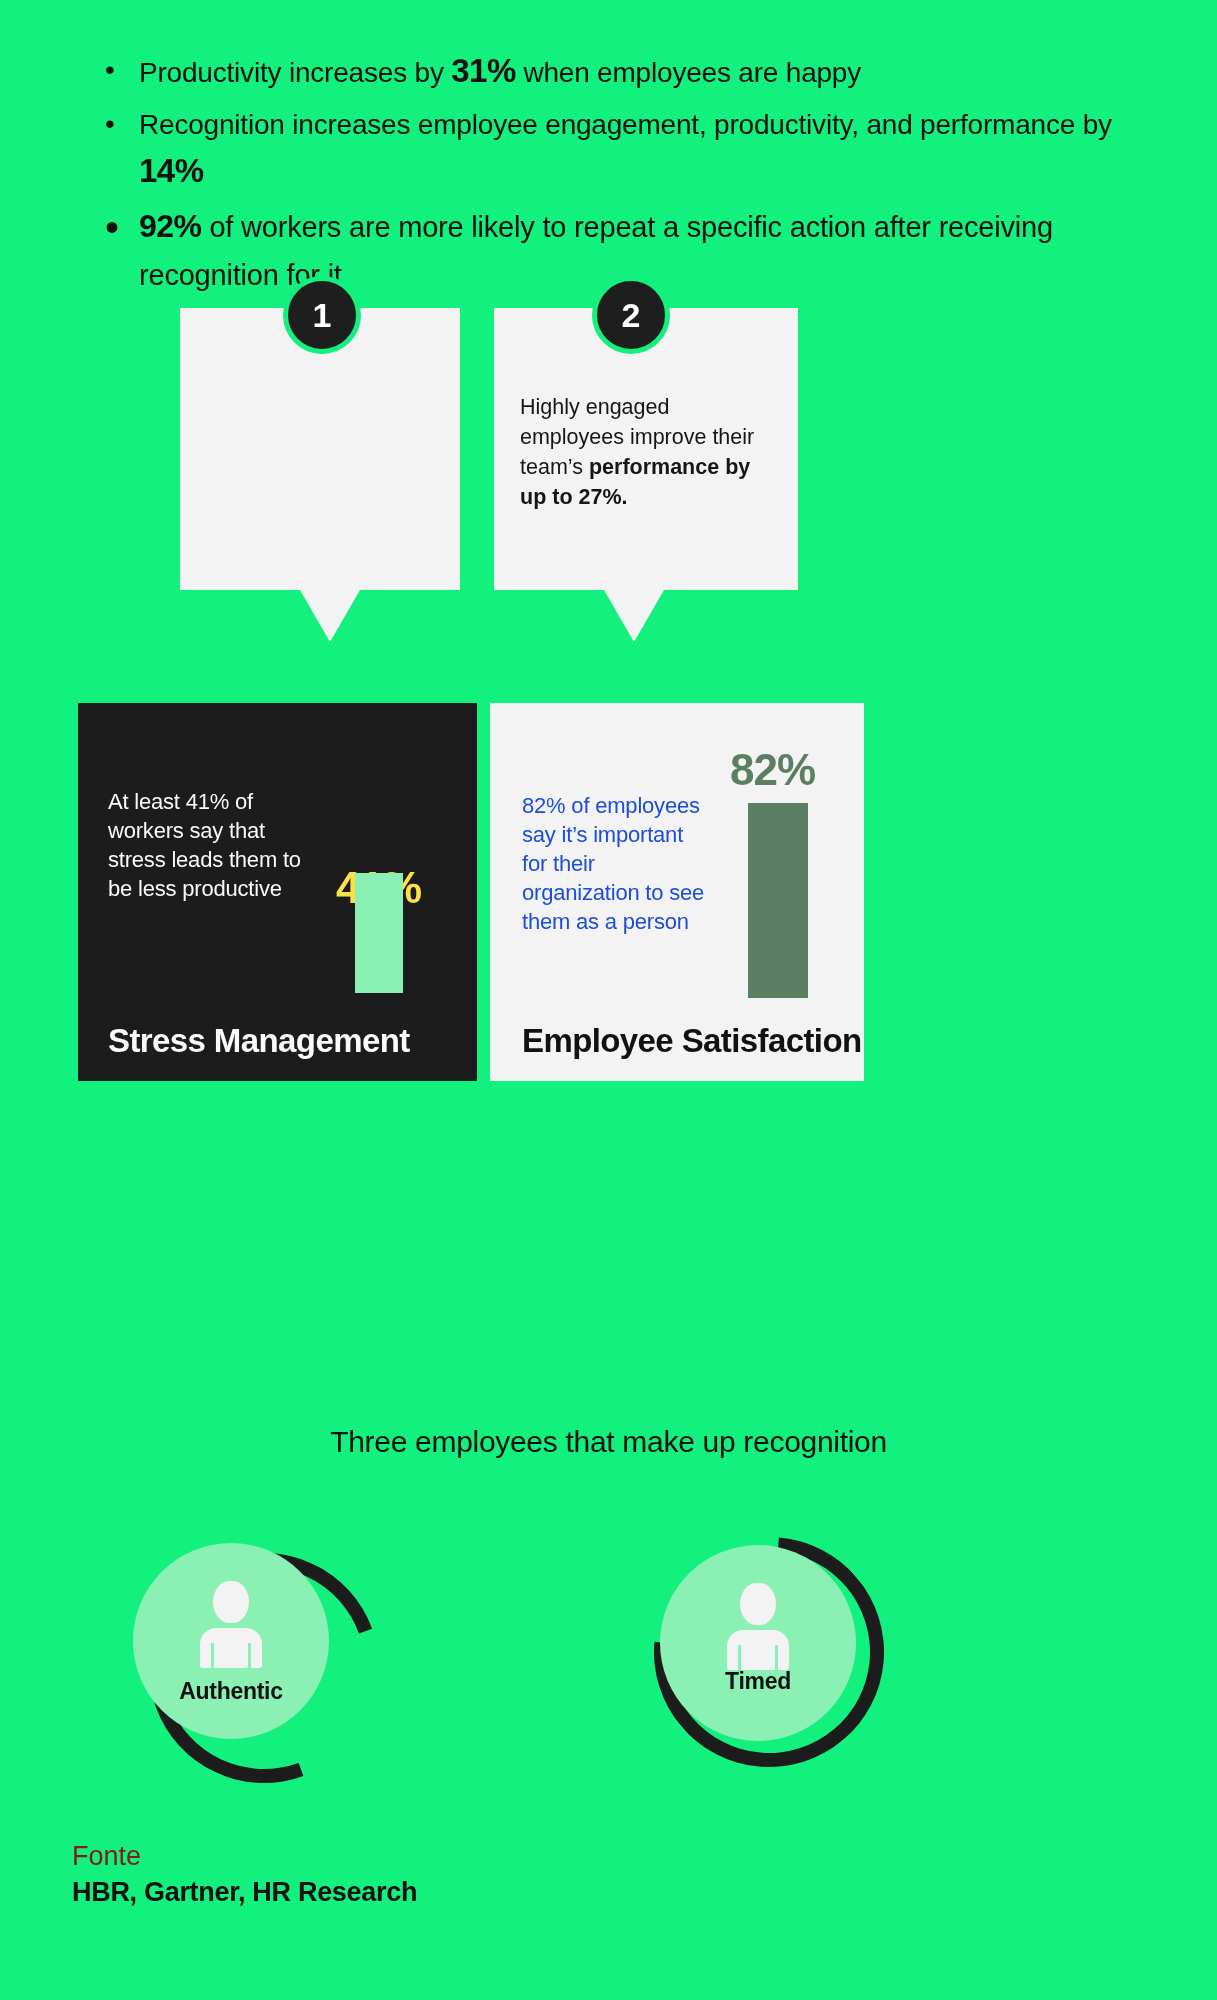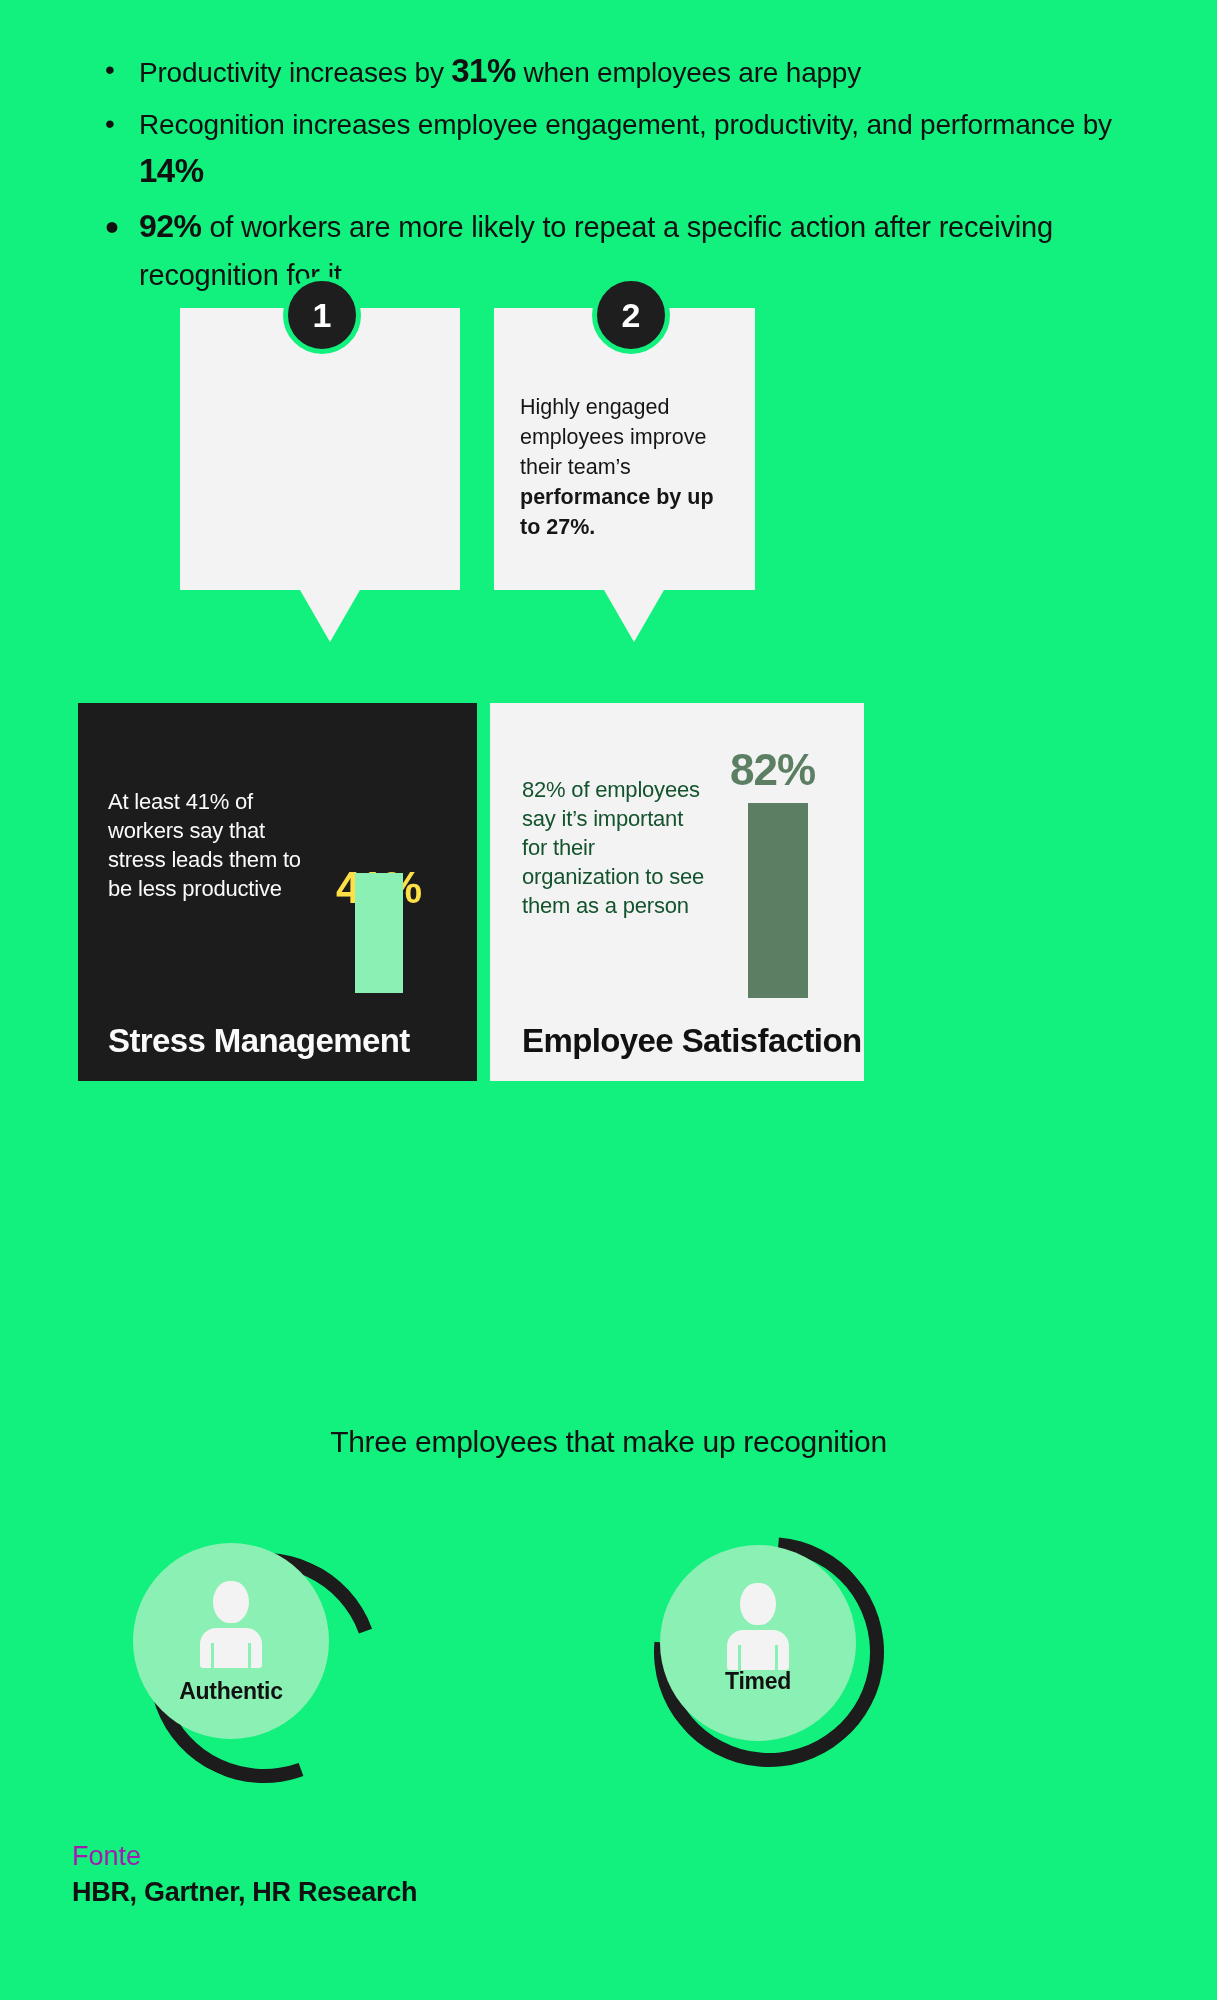--- a/index.html
+++ b/index.html
@@ -38,21 +38,21 @@
   }
   .bubble .bodytext b { font-weight:700; }
   .bubble .tail {
     position:absolute; bottom:-52px; width:0; height:0;
     border-left:30px solid transparent;
     border-right:30px solid transparent;
     border-top:52px solid #F2F3F2;
   }
   #bubble1 { left:180px; top:308px; width:280px; height:282px; }
   #bubble1 .tail { left:120px; }
-  #bubble2 { left:494px; top:308px; width:261px; height:282px; }
+  #bubble2 { left:494px; top:308px; width:304px; height:282px; }
   #bubble2 .tail { left:110px; }
 
   .badge {
     position:absolute; width:78px; height:78px; border-radius:50%;
     background:#1E1E1E; border:5px solid #12F07E;
     color:#fff; font-size:34px; font-weight:700;
     display:flex; align-items:center; justify-content:center;
     line-height:1;
   }
   #badge1 { left:283px; top:276px; }
@@ -66,21 +66,21 @@
   }
   #satisfaction-panel {
     left:490px; top:703px; width:374px; height:378px;
     background:#F2F3F2;
   }
   .panel .blurb {
     position:absolute; left:30px; top:84px; width:200px;
     font-size:22px; line-height:29px; letter-spacing:-0.2px;
   }
   #stress-panel .blurb { color:#FAFAFA; }
-  #satisfaction-panel .blurb { color:#14532d; left:32px; top:72px; width:190px; }
+  #satisfaction-panel .blurb { color:#1d4ed8; left:32px; top:88px; width:190px; }
   .panel .heading {
     position:absolute; left:30px; bottom:22px;
     font-size:33px; line-height:37px; font-weight:800; letter-spacing:-0.6px;
   }
   #stress-panel .heading { color:#FAFAFA; }
   #satisfaction-panel .heading { color:#111; left:32px; }
 
   .panel .pctlabel {
     position:absolute; font-size:44px; font-weight:700; letter-spacing:-1px;
   }
@@ -135,21 +135,21 @@
   .circle-label {
     position:absolute; left:0; width:196px; top:135px;
     text-align:center; font-size:23px; font-weight:800; color:#111;
     letter-spacing:-0.3px;
   }
   #circle-1 .circle-label { left:14px; }
   #circle-2 .circle-label { left:20px; }
 
   
   .source { position:absolute; left:72px; top:1838px; }
-  .source .lbl { font-size:27px; color:#a21caf; line-height:36px; }
+  .source .lbl { font-size:27px; color:#7f1d1d; line-height:36px; }
   .source .names { font-size:27px; font-weight:800; color:#111; line-height:36px; letter-spacing:-0.3px; }
 </style>
 </head>
 <body style="background: rgb(18, 240, 126);">
 
 <div class="bullets">
   <div class="bullet">
     <span class="dot">•</span>
     <span class="txt">Productivity increases by <b>31%</b> when employees are happy</span>
   </div>

